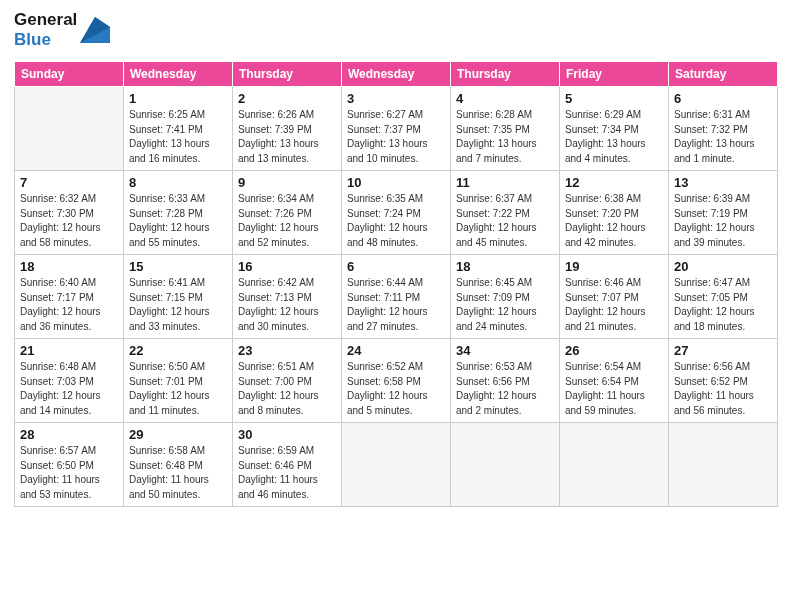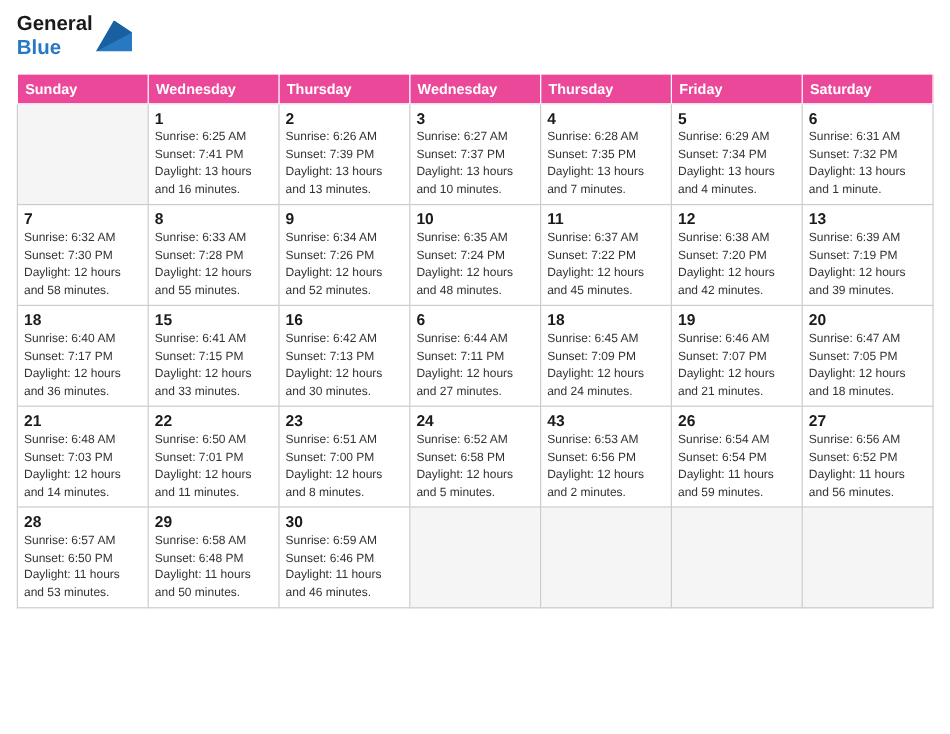--- a/index.html
+++ b/index.html
@@ -208,21 +208,21 @@
           </td>
           <td>
             <div class="day-number">23</div>
             <div class="day-info">Sunrise: 6:51 AM<br>Sunset: 7:00 PM<br>Daylight: 12 hours<br>and 8 minutes.</div>
           </td>
           <td>
             <div class="day-number">24</div>
             <div class="day-info">Sunrise: 6:52 AM<br>Sunset: 6:58 PM<br>Daylight: 12 hours<br>and 5 minutes.</div>
           </td>
           <td>
-            <div class="day-number">43</div>
+            <div class="day-number">34</div>
             <div class="day-info">Sunrise: 6:53 AM<br>Sunset: 6:56 PM<br>Daylight: 12 hours<br>and 2 minutes.</div>
           </td>
           <td>
             <div class="day-number">26</div>
             <div class="day-info">Sunrise: 6:54 AM<br>Sunset: 6:54 PM<br>Daylight: 11 hours<br>and 59 minutes.</div>
           </td>
           <td>
             <div class="day-number">27</div>
             <div class="day-info">Sunrise: 6:56 AM<br>Sunset: 6:52 PM<br>Daylight: 11 hours<br>and 56 minutes.</div>
           </td>

